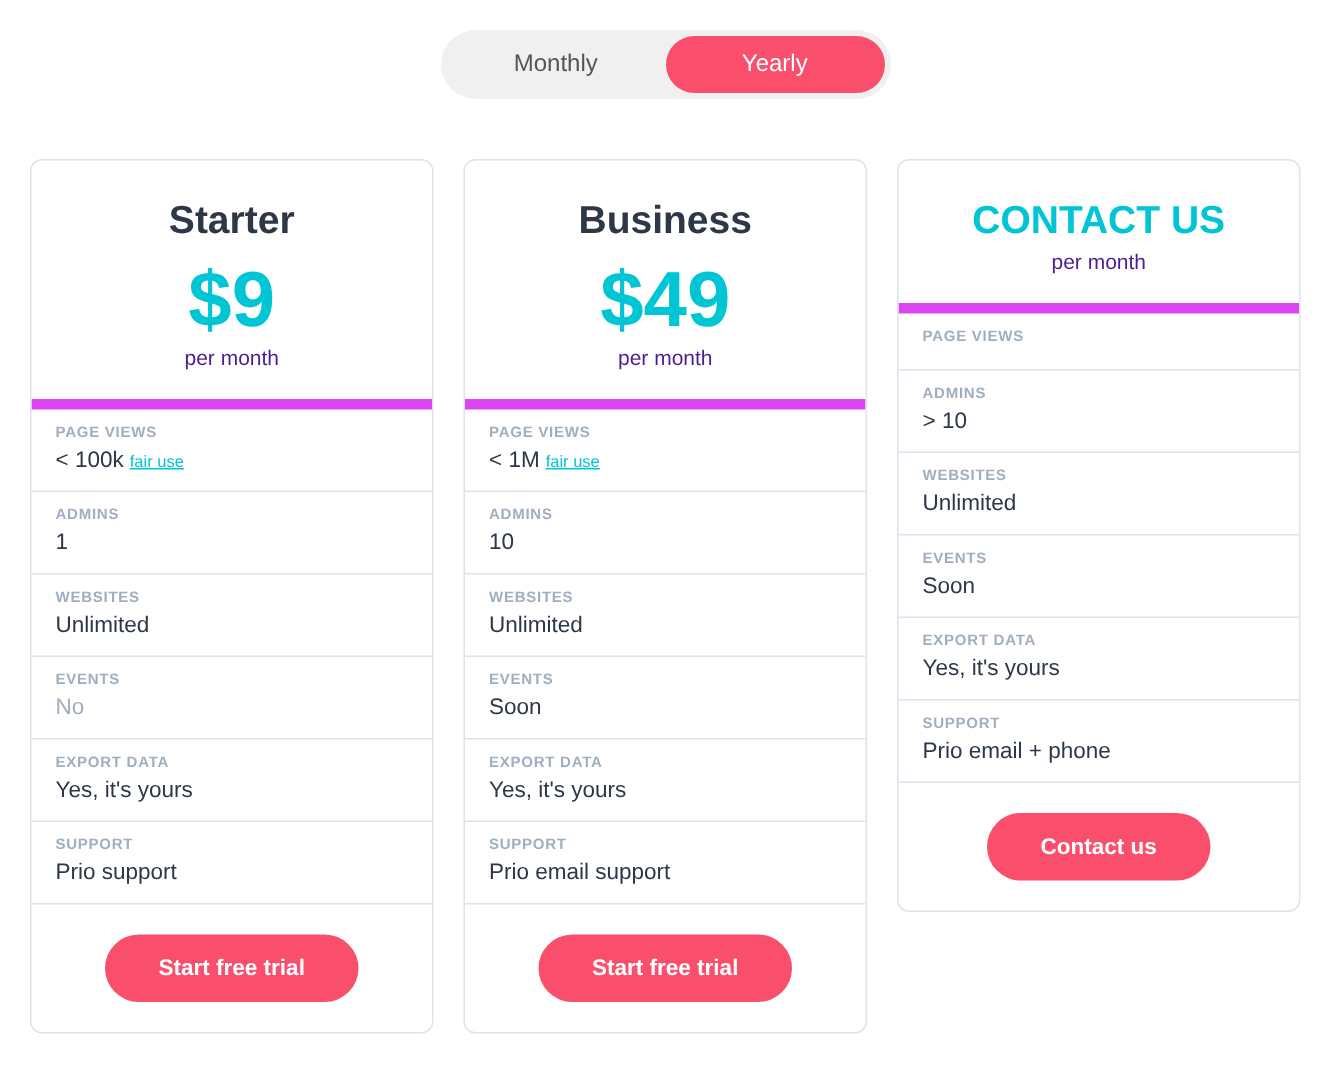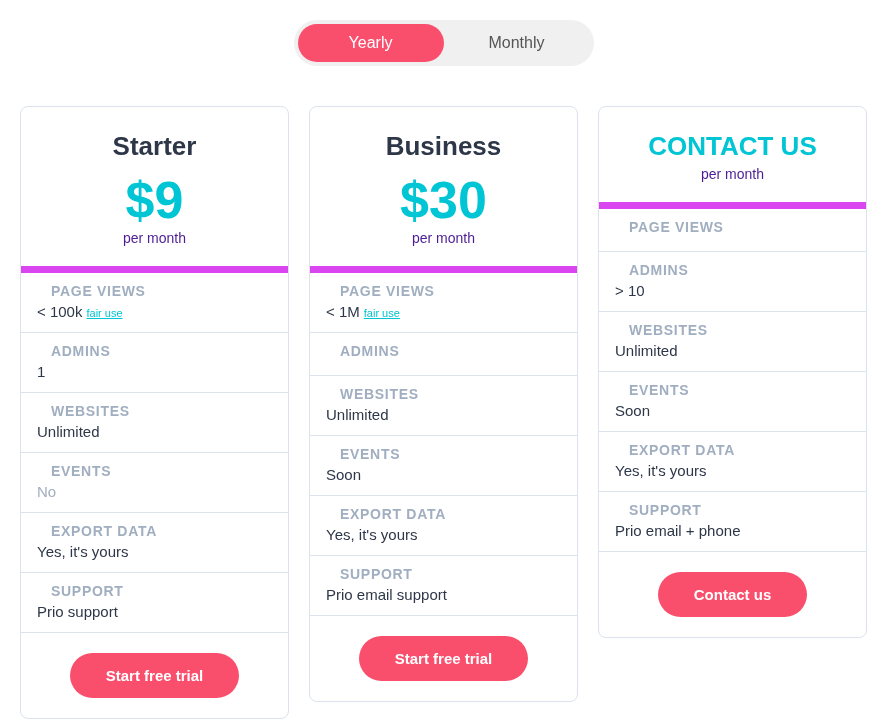--- a/index.html
+++ b/index.html
@@ -91,27 +91,26 @@
       font-size: 14px;
       color: #4c1d95;
     }
 
     
     .feature-row {
       padding: 10px 16px 12px;
       border-bottom: 1px solid #dce3ec;
     }
     .feature-label {
-      font-size: 14px;
+      font-size: 10px;
       font-weight: 600;
       color: #a0aec0;
       letter-spacing: 0.05em;
       text-transform: uppercase;
       margin-bottom: 4px;
-      margin-left: 14px;
     }
     .feature-value {
       font-size: 15px;
       color: #2d3748;
       font-weight: 400;
     }
     .feature-value.muted {
       color: #a0aec0;
     }
     .fair-use {
@@ -137,22 +136,22 @@
       font-size: 15px;
       font-weight: 600;
       cursor: pointer;
       white-space: nowrap;
     }
   </style>
 </head>
 <body>
 
 <div class="toggle-container">
+  <button class="toggle-btn inactive">Monthly</button>
   <button class="toggle-btn active">Yearly</button>
-  <button class="toggle-btn inactive">Monthly</button>
 </div>
 
 <div class="plans-container" id="plans-container">
 <div class="plan-card">
       <div class="plan-header">
         <div class="plan-name">Starter</div>
         <div class="plan-price">$9</div>
         <div class="plan-period">per month</div>
       </div>
       <div class="feature-row">
@@ -192,32 +191,35 @@
           <span class="feature-value">Prio support</span>
         </div>
       </div>
       <div class="cta-container">
         <button class="cta-btn">Start free trial</button>
       </div>
     </div>
     <div class="plan-card">
       <div class="plan-header">
         <div class="plan-name">Business</div>
-        <div class="plan-price">$30</div>
+        <div class="plan-price">$49</div>
         <div class="plan-period">per month</div>
       </div>
       <div class="feature-row">
         <div class="feature-label">PAGE VIEWS</div>
         <div style="display: flex; align-items: baseline;">
           <span class="feature-value">&lt; 1M</span>
           <span class="fair-use">fair use</span>
         </div>
       </div>
       <div class="feature-row">
         <div class="feature-label">ADMINS</div>
+        <div style="display: flex; align-items: baseline;">
+          <span class="feature-value">10</span>
+        </div>
       </div>
       <div class="feature-row">
         <div class="feature-label">WEBSITES</div>
         <div style="display: flex; align-items: baseline;">
           <span class="feature-value">Unlimited</span>
         </div>
       </div>
       <div class="feature-row">
         <div class="feature-label">EVENTS</div>
         <div style="display: flex; align-items: baseline;">

